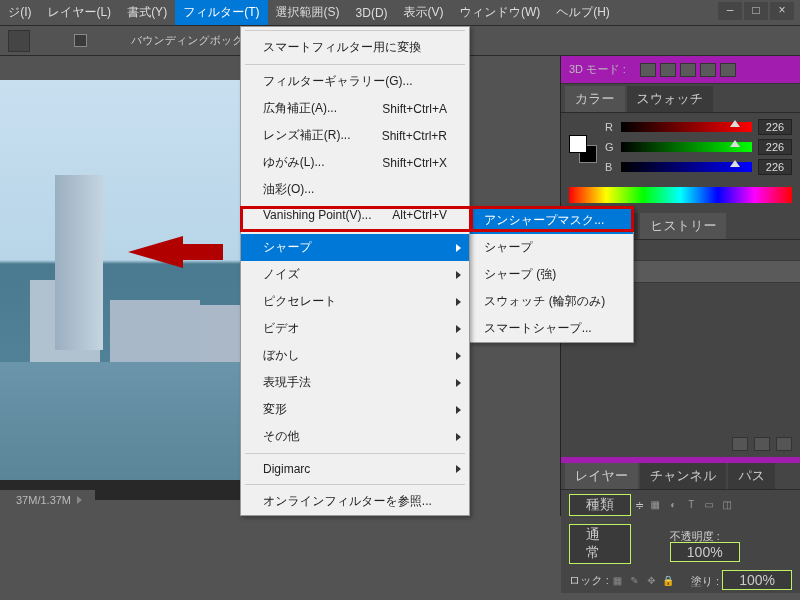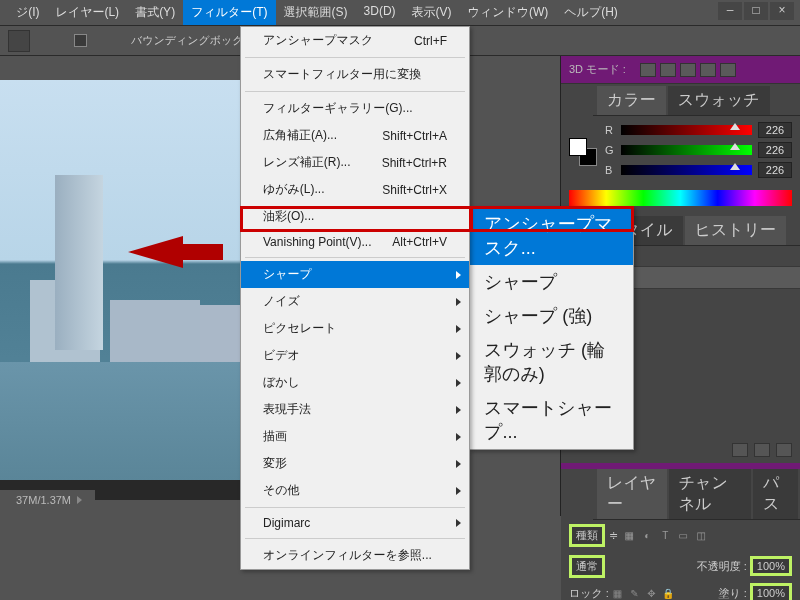--- a/index.html
+++ b/index.html
@@ -1,18 +1,18 @@
 <!DOCTYPE html>
 <html><head>
 <meta charset="utf-8">
 <style>
 * { margin: 0; padding: 0; box-sizing: border-box; font-family: "Meiryo", "MS PGothic", sans-serif; }
 body { width: 800px; height: 600px; background: #fff; overflow: hidden; position: relative; }
 .app { width: 800px; height: 600px; background: #535353; position: relative; }
-.menubar { height: 26px; background: #535353; display: flex; padding-left: 8px; color: #ddd; font-size: 12px; border-bottom: 1px solid #2a2a2a; }
+.menubar { height: 26px; background: #535353; display: flex; align-items: center; color: #ddd; font-size: 12px; border-bottom: 1px solid #2a2a2a; }
 .menubar .mitem { padding: 4px 8px; cursor: default; }
 .menubar .mitem.active { background: #0078d7; color: #fff; }
 .toolbar { height: 30px; background: #535353; display: flex; align-items: center; padding-left: 8px; border-bottom: 1px solid #2a2a2a; color: #ccc; font-size: 11px; gap: 40px; }
 .toolbar .tbtn { width: 22px; height: 22px; background: #454545; margin-right: 4px; border: 1px solid #333; }
 .chk { width: 13px; height: 13px; border: 1px solid #888; background: #3a3a3a; display: inline-block; margin-right: 4px; vertical-align: middle; }
 .winbtns { position: absolute; right: 6px; top: 2px; display: flex; }
 .winbtns div { width: 24px; height: 18px; background: #464646; margin-left: 2px; color: #ccc; font-size: 12px; text-align: center; line-height: 16px; }
 .canvas-area { position: absolute; left: 0; top: 80px; width: 385px; height: 420px; background: #282828; }
 .photo { position: absolute; left: 0; top: 0; width: 380px; height: 400px; background: linear-gradient(to bottom, #c8dff0 0%, #b8d5e8 45%, #4a7a8f 46%, #5a8a9f 100%); overflow: hidden; }
 .building1 { position: absolute; left: 55px; top: 95px; width: 48px; height: 175px; background: linear-gradient(to right, #9aafc0, #c5d5e0); }
@@ -25,29 +25,29 @@
 .arrow { position: absolute; left: 128px; top: 230px; z-index: 5; }
 .arrow svg { width: 95px; height: 45px; }
 .dropdown { position: absolute; left: 240px; top: 26px; width: 230px; background: #f0f0f0; border: 1px solid #999; box-shadow: 2px 2px 4px rgba(0,0,0,0.3); z-index: 10; font-size: 12px; color: #222; }
 .dropdown .item { padding: 5px 22px 5px 22px; display: flex; justify-content: space-between; align-items: center; position: relative; }
 .dropdown .item .arr { position: absolute; right: 8px; width: 0; height: 0; border-left: 5px solid #333; border-top: 4px solid transparent; border-bottom: 4px solid transparent; }
 .dropdown .sep { height: 1px; background: #ccc; margin: 3px 4px; }
 .dropdown .item.hl { background: #0078d7; color: #fff; }
 .dropdown .item.hl .arr { border-left-color: #fff; }
 .redbox1 { position: absolute; left: 240px; top: 206px; width: 232px; height: 26px; border: 3px solid #cc0000; z-index: 20; pointer-events: none; }
 .redbox2 { position: absolute; left: 470px; top: 206px; width: 164px; height: 26px; border: 3px solid #cc0000; z-index: 20; pointer-events: none; }
-.submenu { position: absolute; left: 469px; top: 206px; width: 165px; background: #f0f0f0; border: 1px solid #999; z-index: 9; font-size: 18px; color: #222; box-shadow: 2px 2px 4px rgba(0,0,0,0.3); }
+.submenu { position: absolute; left: 469px; top: 206px; width: 165px; background: #f0f0f0; border: 1px solid #999; z-index: 9; font-size: 12px; color: #222; box-shadow: 2px 2px 4px rgba(0,0,0,0.3); }
 .submenu .item { padding: 5px 14px; }
 .submenu .item.hl { background: #0078d7; color: #fff; }
-.right-panels { position: absolute; right: 0; top: 56px; width: 240px; height: 460px; background: #701a75; border-left: 1px solid #222; }
+.right-panels { position: absolute; right: 0; top: 56px; width: 240px; height: 460px; background: #a21caf; border-left: 1px solid #222; }
 .rtool { height: 28px; display: flex; align-items: center; padding: 0 8px; color: #bbb; font-size: 11px; border-bottom: 1px solid #333; }
 .rtool .lbl { margin-right: 10px; }
 .rtool .icn { width: 16px; height: 14px; background: #5a5a5a; margin-left: 4px; border: 1px solid #333; }
 .color-panel { background: #454545; padding: 2px 0 6px 0; }
-.tabs { display: flex; font-size: 16px; color: #ccc; border-bottom: 1px solid #2a2a2a; padding-left: 4px; margin-left: 32px; }
+.tabs { display: flex; font-size: 13px; color: #ccc; border-bottom: 1px solid #2a2a2a; padding-left: 4px; }
 .tabs .tab { padding: 4px 10px; background: #3a3a3a; margin-right: 2px; }
 .tabs .tab.active { background: #525252; }
 .swatches { display: flex; padding: 6px 8px; align-items: center; }
 .swpair { position: relative; width: 28px; height: 28px; margin-right: 8px; }
 .swpair .fg { position: absolute; width: 18px; height: 18px; background: #fff; border: 1px solid #000; left: 0; top: 0; }
 .swpair .bg { position: absolute; width: 18px; height: 18px; background: #000; border: 1px solid #888; right: 0; bottom: 0; }
 .sliders { flex: 1; }
 .srow { display: flex; align-items: center; margin-bottom: 4px; font-size: 11px; color: #ccc; }
 .srow .sl { width: 10px; }
 .srow .track { flex: 1; height: 10px; margin: 0 6px; position: relative; }
@@ -61,21 +61,21 @@
 .hist-panel { background: #454545; text-align: center; }
 .hist-body { padding: 0; }
 .hrow { display: flex; align-items: center; font-size: 11px; color: #ddd; padding: 3px 8px; border-bottom: 1px solid #383838; }
 .hrow.sel { background: #5a5a5a; }
 .hrow .hicn { width: 16px; height: 14px; background: #6a8a9a; margin-right: 6px; }
 .hrow.sel .hicn { background: #888; }
 .hist-footer { display: flex; justify-content: flex-end; padding: 4px 8px 6px 8px; gap: 6px; }
 .hist-footer .ic { width: 16px; height: 14px; background: #555; border: 1px solid #333; }
 .layer-panel { background: #454545; margin-top: 6px; }
 .lrow1 { display: flex; align-items: center; padding: 4px 8px; font-size: 11px; color: #ccc; }
-.lrow1 select, .lsel { background: #3a3a3a; color: #ccc; border: 3px solid #bef264; font-size: 11px; padding: 1px 4px; }
+.lrow1 select, .lsel { background: #3a3a3a; color: #ccc; border: 1px solid #bef264; font-size: 14px; padding: 1px 16px; }
 .lrow1 .icn2 { width: 14px; height: 12px; margin-left: 4px; color: #999; font-size: 10px; text-align: center; }
 .lrow2 { display: flex; align-items: center; padding: 4px 8px; font-size: 11px; color: #ccc; justify-content: space-between; gap: 39px; }
 .lrow3 { display: flex; align-items: center; padding: 4px 8px; font-size: 11px; color: #ccc; }
 .lrow3 .lbl2 { margin-right: 0; }
 .lrow3 .lic { width: 13px; height: 12px; margin: 0 2px; color: #888; font-size: 10px; text-align: center; }
 </style>
 </head>
 <body>
 
 <div class="app">
@@ -117,24 +117,20 @@
     <span class="tri"></span>
   </div>
 
   <div class="arrow">
     <svg viewBox="0 0 95 45">
         <polygon points="0,22 55,6 55,14 95,14 95,30 55,30 55,38" fill="#b00000"></polygon>
       </svg>
   </div>
 
   <div class="dropdown">
-    <div class="item">
-        <span>アンシャープマスク</span>
-        <span>Ctrl+F</span>
-      </div>
     <div class="sep"></div>
     <div class="item">
         <span>スマートフィルター用に変換</span>
       </div>
     <div class="sep"></div>
     <div class="item">
         <span>フィルターギャラリー(G)...</span>
       </div>
     <div class="item">
         <span>広角補正(A)...</span>
@@ -171,24 +167,20 @@
     <div class="item">
         <span>ビデオ</span>
         <span class="arr"></span>
       </div>
     <div class="item">
         <span>ぼかし</span>
         <span class="arr"></span>
       </div>
     <div class="item">
         <span>表現手法</span>
-        <span class="arr"></span>
-      </div>
-    <div class="item">
-        <span>描画</span>
         <span class="arr"></span>
       </div>
     <div class="item">
         <span>変形</span>
         <span class="arr"></span>
       </div>
     <div class="item">
         <span>その他</span>
         <span class="arr"></span>
       </div>

